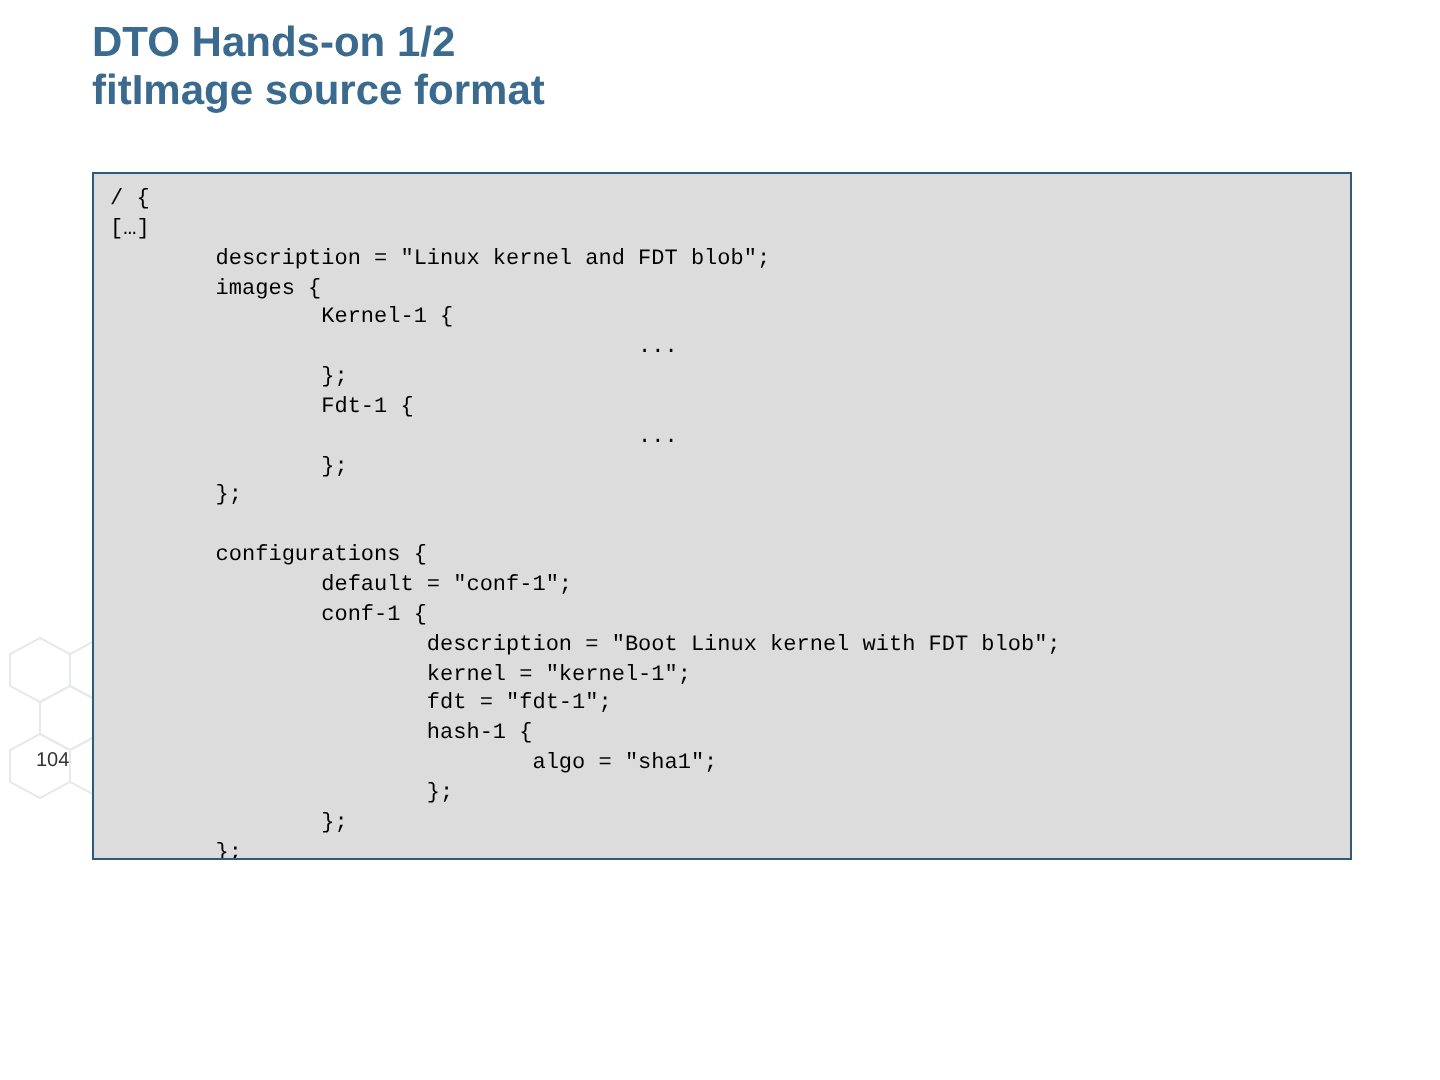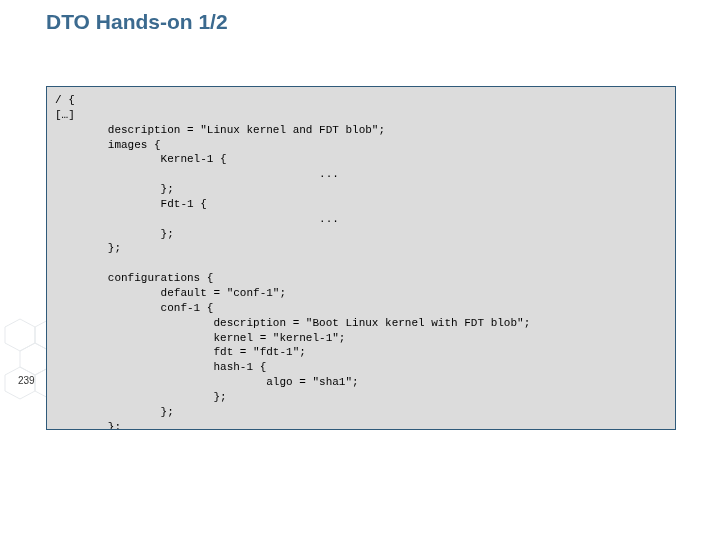--- a/index.html
+++ b/index.html
@@ -37,20 +37,21 @@
       <polygon points="50,53 65,61 65,77 50,85 35,77 35,61"></polygon>
       <polygon points="80,53 95,61 95,77 80,85 65,77 65,61"></polygon>
       <polygon points="110,53 125,61 125,77 110,85 95,77 95,61"></polygon>
       <polygon points="140,53 155,61 155,77 140,85 125,77 125,61"></polygon>
       <polygon points="170,53 185,61 185,77 170,85 155,77 155,61"></polygon>
     </g>
   </svg>
 
   <div class="title">
     <div>DTO Hands-on 1/2</div>
+    <div>fitImage source format</div>
   </div>
 
   <div class="codebox">/ {
 […]
         description = "Linux kernel and FDT blob";
         images {
                 Kernel-1 {
                                         ...
                 };
                 Fdt-1 {
@@ -64,15 +65,15 @@
                         description = "Boot Linux kernel with FDT blob";
                         kernel = "kernel-1";
                         fdt = "fdt-1";
                         hash-1 {
                                 algo = "sha1";
                         };
                 };
         };
 };</div>
 
-  <div class="pagenum">239</div>
+  <div class="pagenum">104</div>
 
 </div>
 
 </body></html>

